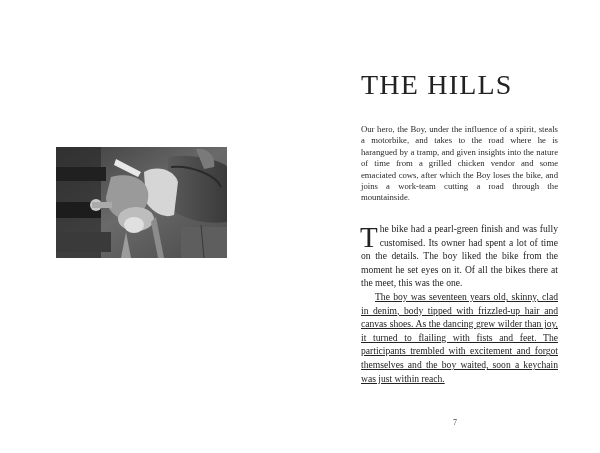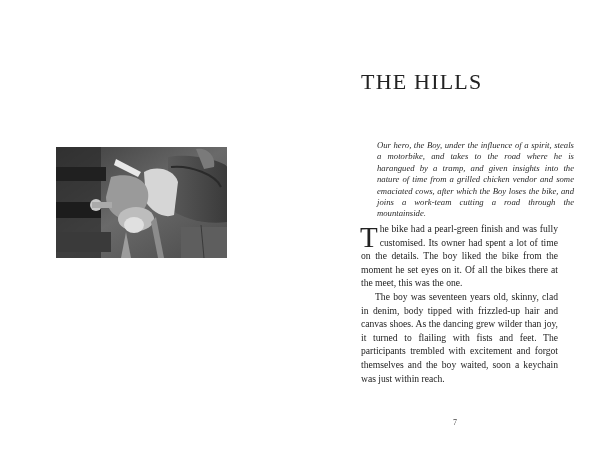--- a/index.html
+++ b/index.html
@@ -35,52 +35,51 @@
       overflow: hidden;
       background: #5a5a5a;
     }
     .photo svg { display: block; width: 100%; height: 100%; }
 
     .chapter-title {
       position: absolute;
       left: 361px;
       top: 71px;
       margin: 0;
-      font-size: 22px;
+      font-size: 28px;
       font-weight: normal;
       letter-spacing: 1.2px;
       color: #222;
       line-height: 1;
     }
     .synopsis {
       position: absolute;
       left: 361px;
       top: 124px;
       width: 197px;
-      margin: 16px;
-      font-style: italic;
+      margin: 0;
       font-size: 8.7px;
       line-height: 11.4px;
       text-align: justify;
       color: #2a2a2a;
     }
     .body-text {
       position: absolute;
       left: 361px;
       top: 222px;
       width: 197px;
       font-size: 9.6px;
       line-height: 13.6px;
       color: #222;
     }
     .body-text p {
       margin: 0;
       text-align: justify;
     }
-    .body-text p.indent { text-indent: 14px; }
+    .body-text p.indent { text-indent: 14px; text-decoration: underline; }
     .dropcap {
       float: left;
       font-size: 29px;
       line-height: 24px;
       margin: 3px 2px 0 -1px;
       color: #222;
     }
     .page-number {
       position: absolute;
       left: 453px;

